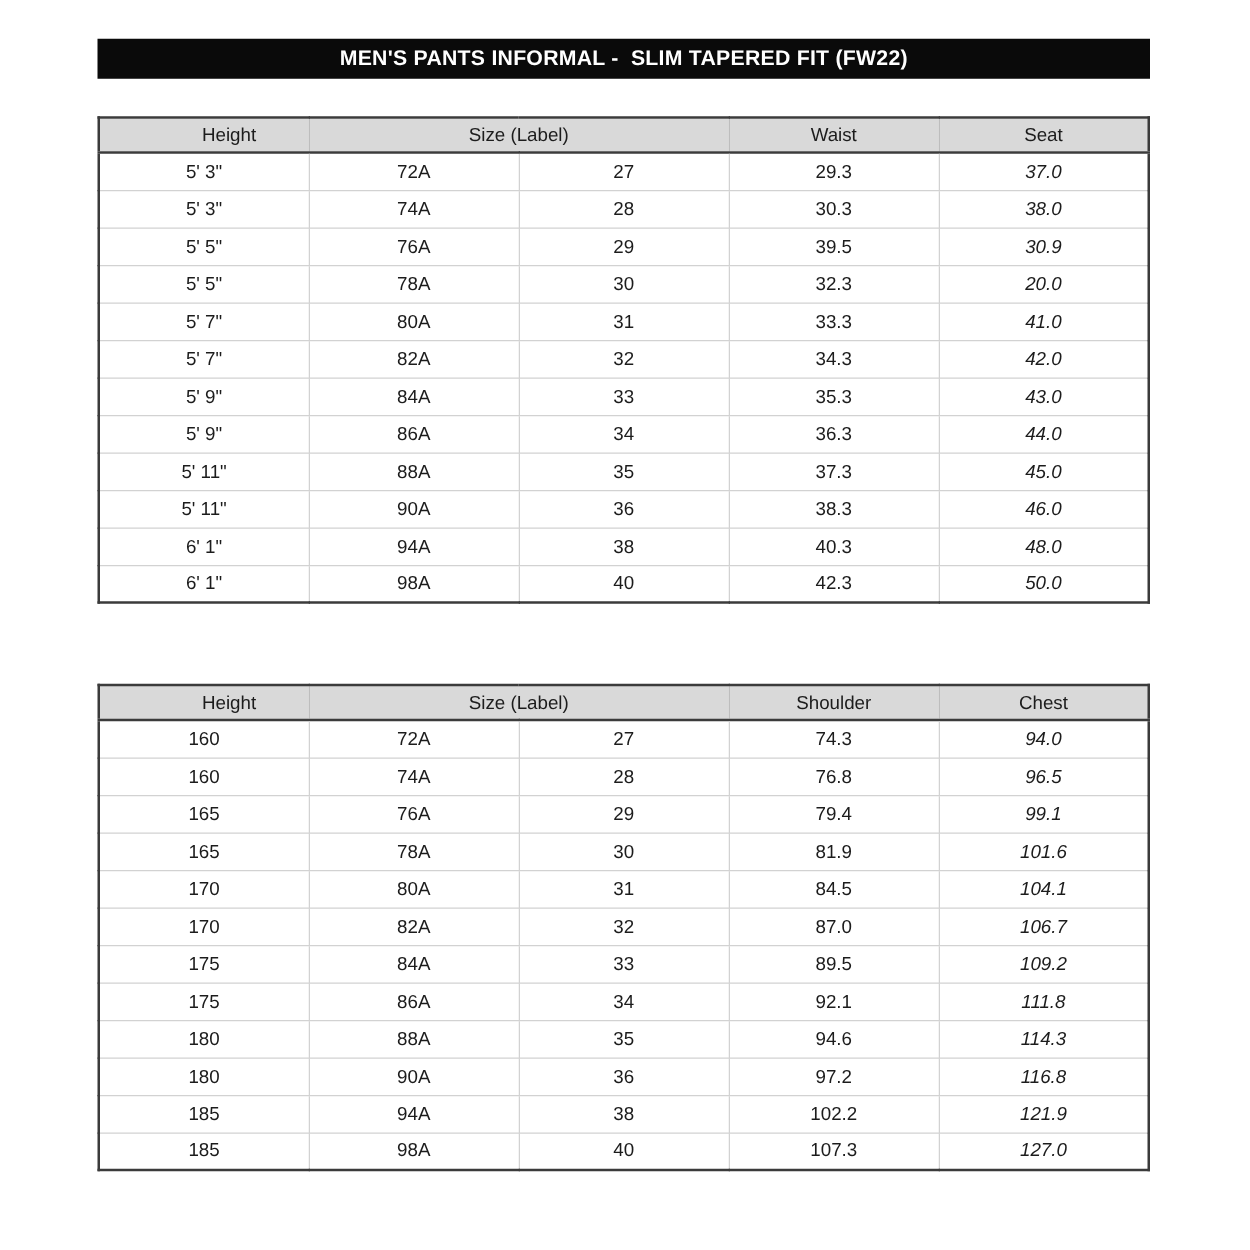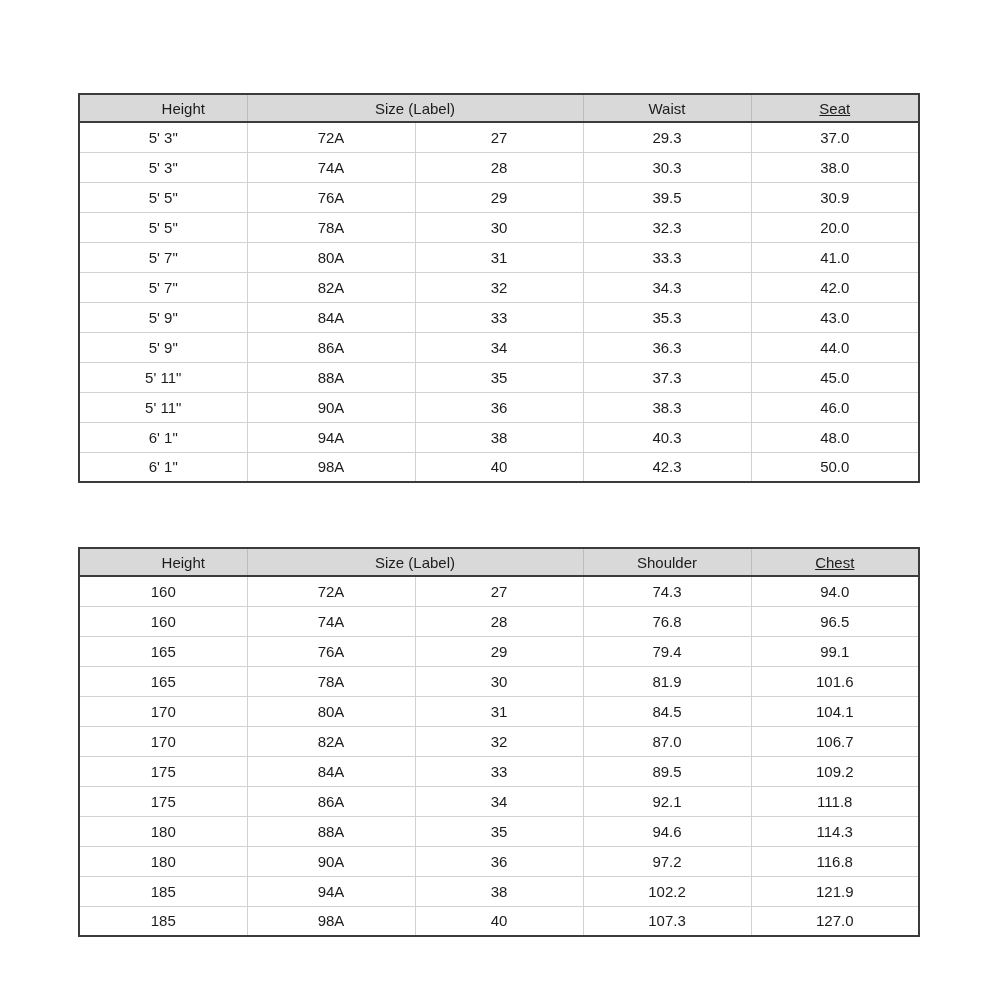--- a/index.html
+++ b/index.html
@@ -69,34 +69,35 @@
   }
   tr.header-row th {
     height: 28px;
     font-weight: 400;
     background: var(--header-bg);
     border-bottom: 2px solid var(--border-dark);
     border-left: 1px solid #a21caf;
     border-right: 1px solid #bdbdbd;
   }
   tr.header-row th:first-child { border-left: none; padding-left: 40px; }
-  tr.header-row th:last-child { border-right: none; text-decoration: underline; }
+  tr.header-row th:last-child { border-right: none; }
   table.size-table td {
     height: 30px;
     border: 1px solid var(--border-light);
   }
   table.size-table td:first-child { border-left: none; }
-  table.size-table td:last-child { border-right: none; }
+  table.size-table td:last-child { border-right: none; font-style: italic; }
   table.size-table tbody tr:last-child td { border-bottom: none; }
 </style>
 </head>
 <body>
 
 <div class="page">
 
+  <div class="title-bar">MEN'S PANTS INFORMAL -  SLIM TAPERED FIT (FW22)</div>
 
   <table class="size-table" id="table-inches">
     <colgroup>
         <col>
         <col>
         <col>
         <col>
         <col>
       </colgroup>
     <thead>

